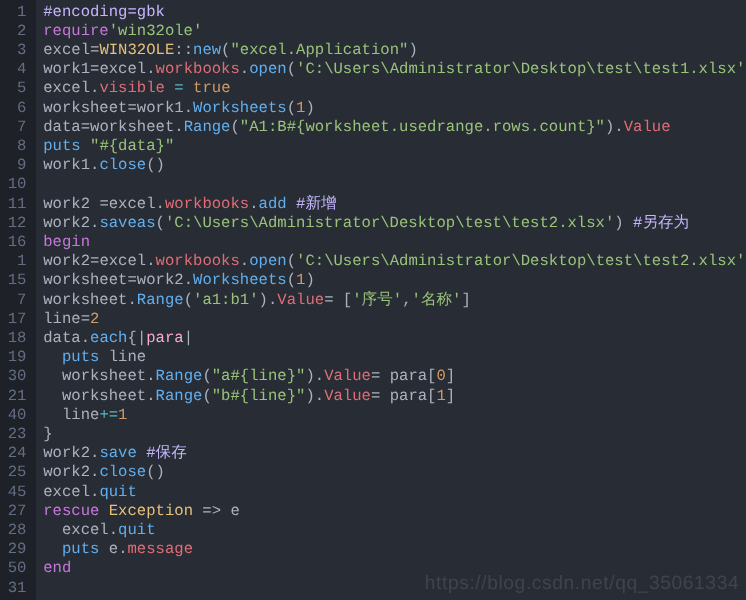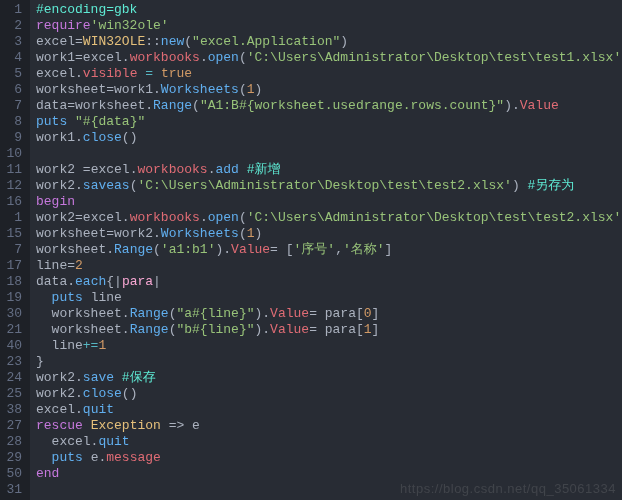--- a/index.html
+++ b/index.html
@@ -30,37 +30,37 @@
   .code {
     background: #282c34;
     color: #abb2bf;
     padding: 2px 6px;
     line-height: 16px;
     flex: 1;
     white-space: pre;
   }
   .line { height: 16px; }
   .gline { height: 16px; }
-  .cmt { color: #5eead4; }
+  .cmt { color: #c4b5fd; }
   .kw { color: #c678dd; }
   .str { color: #98c379; }
   .num { color: #d19a66; }
   .fn { color: #61afef; }
   .prop { color: #e06c75; }
   .ident { color: #abb2bf; }
   .const { color: #e5c07b; }
   .op { color: #56b6c2; }
   .pipe { color: #abb2bf; }
   .param { color: #f9a8d4; }
   .watermark {
     position: absolute;
     right: 6px;
     bottom: 4px;
     color: rgba(180,180,180,0.18);
-    font-size: 13px;
+    font-size: 16px;
     letter-spacing: 0.5px;
     pointer-events: none;
     font-family: Arial, sans-serif;
   }
 </style>
 </head>
 <body>
 
 <div class="editor">
   <div class="gutter" id="gutter">
@@ -82,21 +82,21 @@
       <div class="gline">7</div>
       <div class="gline">17</div>
       <div class="gline">18</div>
       <div class="gline">19</div>
       <div class="gline">30</div>
       <div class="gline">21</div>
       <div class="gline">40</div>
       <div class="gline">23</div>
       <div class="gline">24</div>
       <div class="gline">25</div>
-      <div class="gline">38</div>
+      <div class="gline">45</div>
       <div class="gline">27</div>
       <div class="gline">28</div>
       <div class="gline">29</div>
       <div class="gline">50</div>
       <div class="gline">31</div>
     </div>
   <div class="code" id="code"><div class="line"><span class="cmt">#encoding=gbk</span></div><div class="line"><span class="kw">require</span><span class="str">'win32ole'</span></div><div class="line"><span class="ident">excel</span><span class="ident">=</span><span class="const">WIN32OLE</span><span class="ident">::</span><span class="fn">new</span><span class="ident">(</span><span class="str">"excel.Application"</span><span class="ident">)</span></div><div class="line"><span class="ident">work1</span><span class="ident">=</span><span class="ident">excel</span><span class="ident">.</span><span class="prop">workbooks</span><span class="ident">.</span><span class="fn">open</span><span class="ident">(</span><span class="str">'C:\Users\Administrator\Desktop\test\test1.xlsx'</span><span class="ident">)</span></div><div class="line"><span class="ident">excel</span><span class="ident">.</span><span class="prop">visible</span><span class="ident"> </span><span class="op">=</span><span class="ident"> </span><span class="num">true</span></div><div class="line"><span class="ident">worksheet</span><span class="ident">=</span><span class="ident">work1</span><span class="ident">.</span><span class="fn">Worksheets</span><span class="ident">(</span><span class="num">1</span><span class="ident">)</span></div><div class="line"><span class="ident">data</span><span class="ident">=</span><span class="ident">worksheet</span><span class="ident">.</span><span class="fn">Range</span><span class="ident">(</span><span class="str">"A1:B#{worksheet.usedrange.rows.count}"</span><span class="ident">)</span><span class="ident">.</span><span class="prop">Value</span></div><div class="line"><span class="fn">puts</span><span class="ident"> </span><span class="str">"#{data}"</span></div><div class="line"><span class="ident">work1</span><span class="ident">.</span><span class="fn">close</span><span class="ident">()</span></div><div class="line"></div><div class="line"><span class="ident">work2 </span><span class="ident">=</span><span class="ident">excel</span><span class="ident">.</span><span class="prop">workbooks</span><span class="ident">.</span><span class="fn">add</span><span class="ident"> </span><span class="cmt">#新增</span></div><div class="line"><span class="ident">work2</span><span class="ident">.</span><span class="fn">saveas</span><span class="ident">(</span><span class="str">'C:\Users\Administrator\Desktop\test\test2.xlsx'</span><span class="ident">) </span><span class="cmt">#另存为</span></div><div class="line"><span class="kw">begin</span></div><div class="line"><span class="ident">work2</span><span class="ident">=</span><span class="ident">excel</span><span class="ident">.</span><span class="prop">workbooks</span><span class="ident">.</span><span class="fn">open</span><span class="ident">(</span><span class="str">'C:\Users\Administrator\Desktop\test\test2.xlsx'</span><span class="ident">)</span></div><div class="line"><span class="ident">worksheet</span><span class="ident">=</span><span class="ident">work2</span><span class="ident">.</span><span class="fn">Worksheets</span><span class="ident">(</span><span class="num">1</span><span class="ident">)</span></div><div class="line"><span class="ident">worksheet</span><span class="ident">.</span><span class="fn">Range</span><span class="ident">(</span><span class="str">'a1:b1'</span><span class="ident">)</span><span class="ident">.</span><span class="prop">Value</span><span class="ident">= [</span><span class="str">'序号'</span><span class="ident">,</span><span class="str">'名称'</span><span class="ident">]</span></div><div class="line"><span class="ident">line</span><span class="ident">=</span><span class="num">2</span></div><div class="line"><span class="ident">data</span><span class="ident">.</span><span class="fn">each</span><span class="ident">{</span><span class="pipe">|</span><span class="param">para</span><span class="pipe">|</span></div><div class="line"><span class="ident">  </span><span class="fn">puts</span><span class="ident"> line</span></div><div class="line"><span class="ident">  worksheet</span><span class="ident">.</span><span class="fn">Range</span><span class="ident">(</span><span class="str">"a#{line}"</span><span class="ident">)</span><span class="ident">.</span><span class="prop">Value</span><span class="ident">= para[</span><span class="num">0</span><span class="ident">]</span></div><div class="line"><span class="ident">  worksheet</span><span class="ident">.</span><span class="fn">Range</span><span class="ident">(</span><span class="str">"b#{line}"</span><span class="ident">)</span><span class="ident">.</span><span class="prop">Value</span><span class="ident">= para[</span><span class="num">1</span><span class="ident">]</span></div><div class="line"><span class="ident">  line</span><span class="op">+=</span><span class="num">1</span></div><div class="line"><span class="ident">}</span></div><div class="line"><span class="ident">work2</span><span class="ident">.</span><span class="fn">save</span><span class="ident"> </span><span class="cmt">#保存</span></div><div class="line"><span class="ident">work2</span><span class="ident">.</span><span class="fn">close</span><span class="ident">()</span></div><div class="line"><span class="ident">excel</span><span class="ident">.</span><span class="fn">quit</span></div><div class="line"><span class="kw">rescue</span><span class="ident"> </span><span class="const">Exception</span><span class="ident"> =&gt; e</span></div><div class="line"><span class="ident">  excel</span><span class="ident">.</span><span class="fn">quit</span></div><div class="line"><span class="ident">  </span><span class="fn">puts</span><span class="ident"> e</span><span class="ident">.</span><span class="prop">message</span></div><div class="line"><span class="kw">end</span></div><div class="line"></div></div>
 </div>
 
 <div class="watermark">https://blog.csdn.net/qq_35061334</div>

